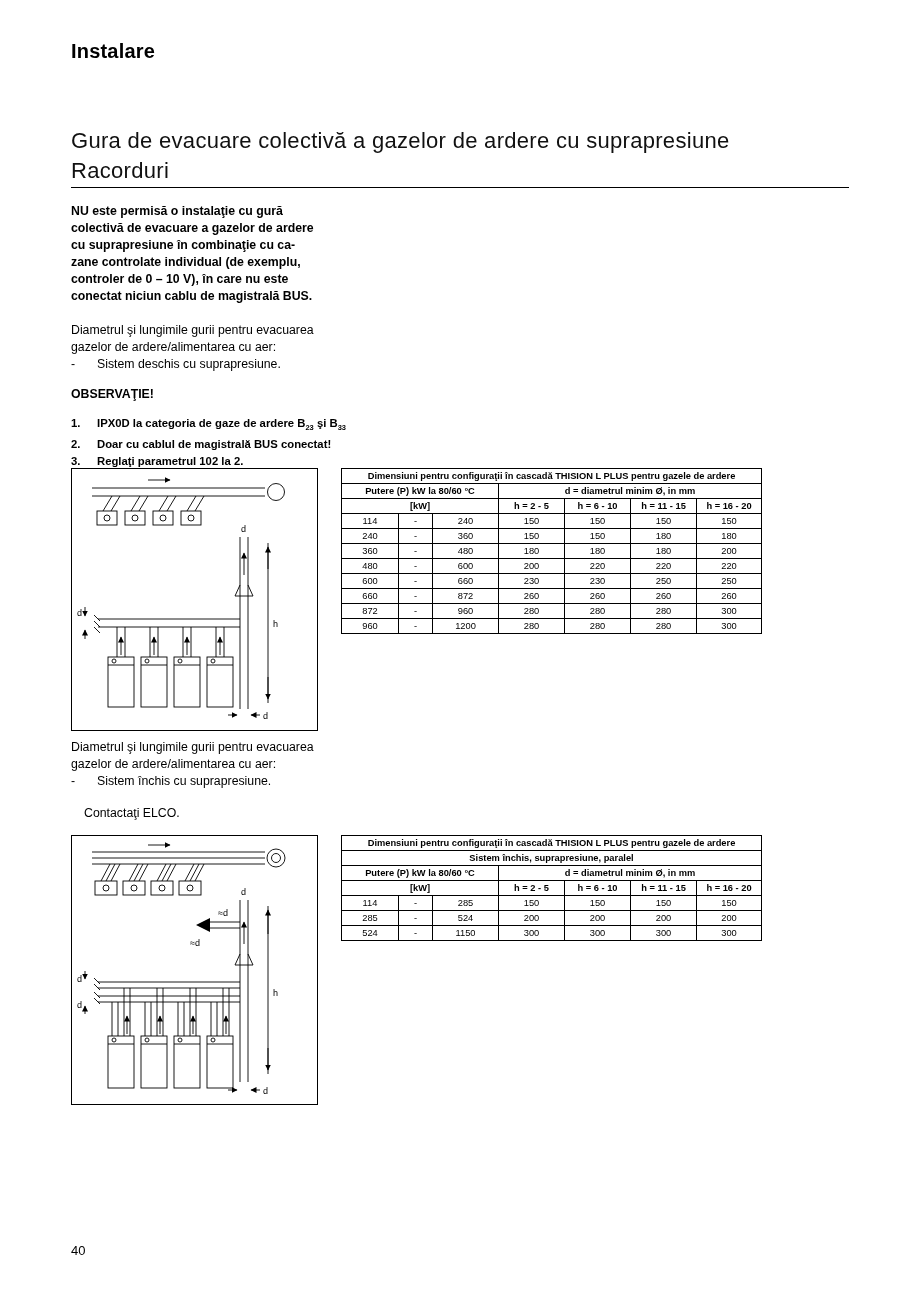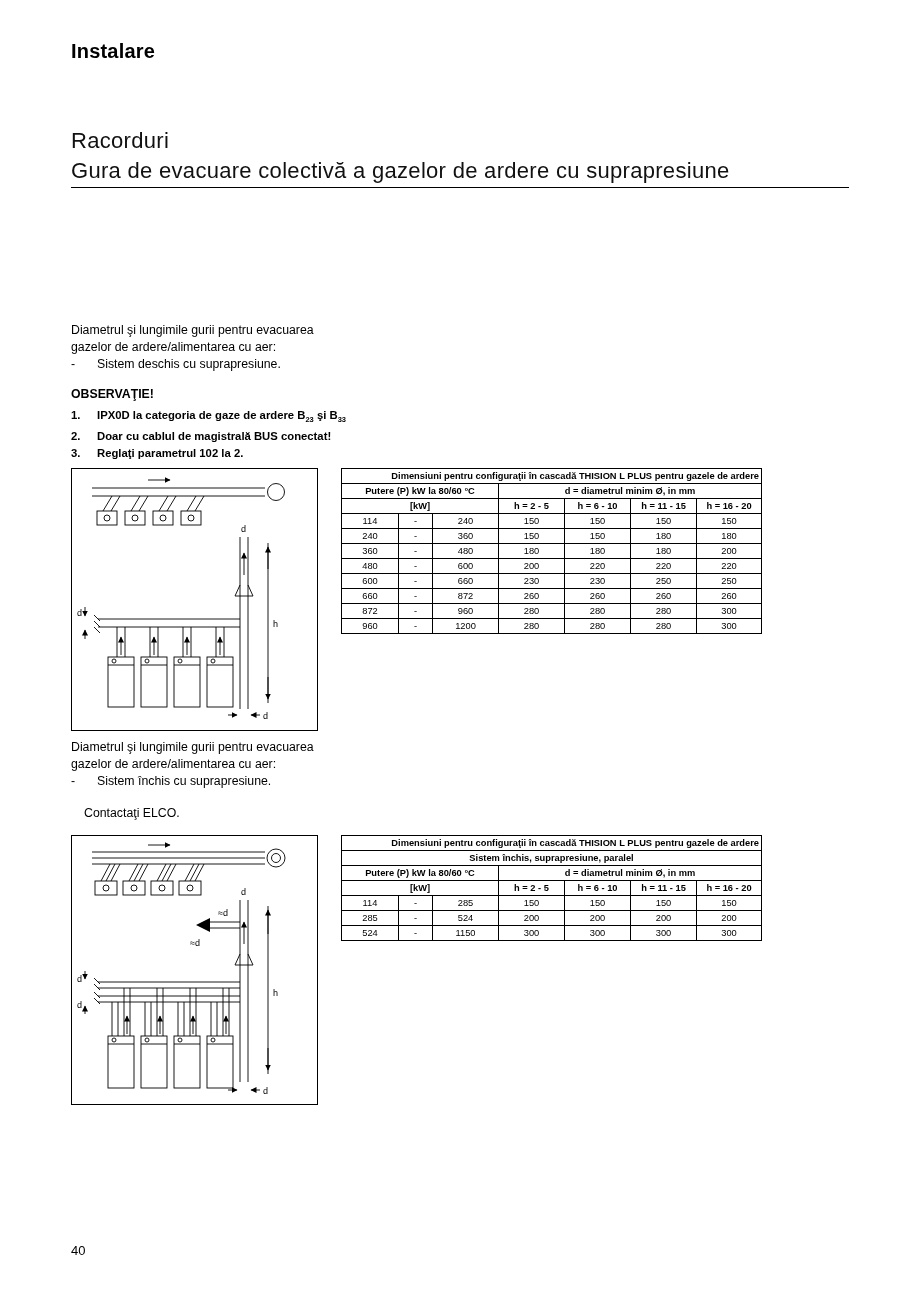--- a/index.html
+++ b/index.html
@@ -15,53 +15,59 @@
 
   .warning { position:absolute; left:71px; top:203px; width:300px; font-weight:bold;
              font-size:12.3px; line-height:17px; white-space:pre-line; }
 
   .text-block { position:absolute; left:71px; width:300px; }
   .para-text { font-size:12.3px; line-height:17px; white-space:pre-line; }
   .dash-item { display:flex; font-size:12.3px; line-height:17px; }
   .dash-item .dash { width:26px; }
 
   .note-block { position:absolute; left:71px; top:386px; width:320px; }
-  .note-title { font-weight:bold; font-size:12.3px; line-height:17px; margin-bottom:4px; }
+  .note-title { font-weight:bold; font-size:12.3px; line-height:17px; margin-bottom:12px; }
   .note-item { display:flex; font-weight:bold; font-size:11.3px; line-height:17px; white-space:nowrap; }
   .note-item .note-num { width:26px; }
   .note-item sub { font-size:7.5px; vertical-align:sub; }
 
   .contact { position:absolute; left:84px; top:806px; font-size:12.3px; }
 
   .diagram { position:absolute; border:1px solid #000; background:#fff; }
   .diagram svg { display:block; }
   .diagram text { font-family:"Liberation Sans", sans-serif; font-size:9px; fill:#000; stroke:none; }
 
   .spec { position:absolute; border-collapse:collapse; table-layout:fixed; background:#fff; }
   .spec th, .spec td { border:1px solid #000; text-align:center; vertical-align:middle;
                        font-size:9.3px; line-height:11px; padding:1.5px 2px; height:12px; }
   .spec th { font-weight:bold; }
   .spec td { font-weight:normal; }
-  .spec .t-title { height:14px;text-align:right; }
+  .spec .t-title { height:14px; }
 
   .page-number { position:absolute; left:71px; top:1243px; font-size:13px; }
 </style>
 </head>
 <body>
 
 <div class="page">
 
   <div class="section-header">Instalare</div>
 
   <div class="title-block">
+    <div class="title-line">Gura de evacuare colectivă a gazelor de ardere cu suprapresiune</div>
     <div class="title-line">Racorduri</div>
-    <div class="title-line">Gura de evacuare colectivă a gazelor de ardere cu suprapresiune</div>
   </div>
   <div class="title-rule"></div>
 
+  <div class="warning">NU este permisă o instalaţie cu gură
+colectivă de evacuare a gazelor de ardere
+cu suprapresiune în combinaţie cu ca-
+zane controlate individual (de exemplu,
+controler de 0 – 10 V), în care nu este
+conectat niciun cablu de magistrală BUS.</div>
 
   <div class="text-block" style="top:322px">
     <div class="para-text">Diametrul şi lungimile gurii pentru evacuarea
 gazelor de ardere/alimentarea cu aer:</div>
     <div class="dash-item">
       <span class="dash">-</span>
       <span>Sistem deschis cu suprapresiune.</span>
     </div>
   </div>
 

